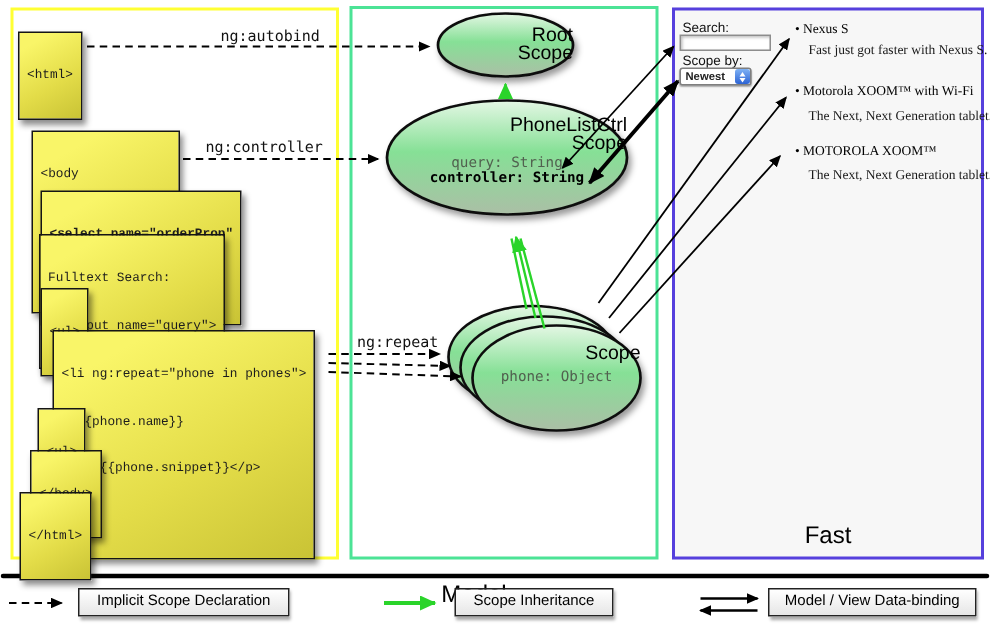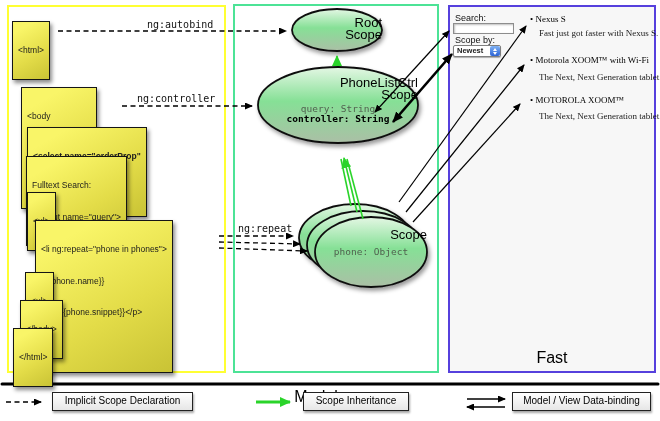--- a/index.html
+++ b/index.html
@@ -9,21 +9,21 @@
   #panel-template{left:7px;top:5px;width:219px;height:368px;border-color:#ffff33;}
   #panel-model{left:233px;top:4px;width:206px;height:369px;border-color:#4ce396;}
   #panel-view{left:448px;top:5px;width:208px;height:368px;border-color:#5640dd;background:#f7f7f7;}
   .ptitle{position:absolute;font-size:16px;color:#000;text-align:center;z-index:3;}
   #title-template{left:7px;top:349px;width:219px;}
   #title-model{left:233px;top:348px;width:166px;margin-top:40px;}
   #title-view{left:448px;top:349px;width:208px;}
   svg.overlay{position:absolute;left:0;top:0;z-index:2;}
   .codebox{position:absolute;z-index:4;background:linear-gradient(150deg,#f9f568 15%,#e3dc48 60%,#c9c335 100%);
            border:1.6px solid #151515;box-shadow:2px 3px 4px rgba(0,0,0,.45);
-           font-family:Liberation Sans, sans-serif;font-size:8.5px;line-height:10.5px;
+           font-family:Liberation Mono, monospace;font-size:8.5px;line-height:10.5px;
            color:#1c1c1c;padding:2px 5px;white-space:pre;}
   .codebox span{display:block;}
   .codebox.bold{font-weight:bold;}
   .anno{position:absolute;z-index:4;font-family:"DejaVu Sans Mono",monospace;font-size:10px;color:#111;}
   .etext{position:absolute;z-index:4;text-align:center;color:#000;}
   .etitle{font-size:13px;line-height:12px;text-align:right;}
   .eprops{font-family:"DejaVu Sans Mono",monospace;font-size:9.5px;line-height:10.3px;color:#51614f;margin-top:3px;}
   .eprops .boldprop{font-weight:bold;color:#000;}
   .vlabel{position:absolute;z-index:4;font-size:9px;color:#111;}
   .vinput{position:absolute;z-index:4;width:61px;height:11px;border:1px solid #8d8d8d;background:#fff;

